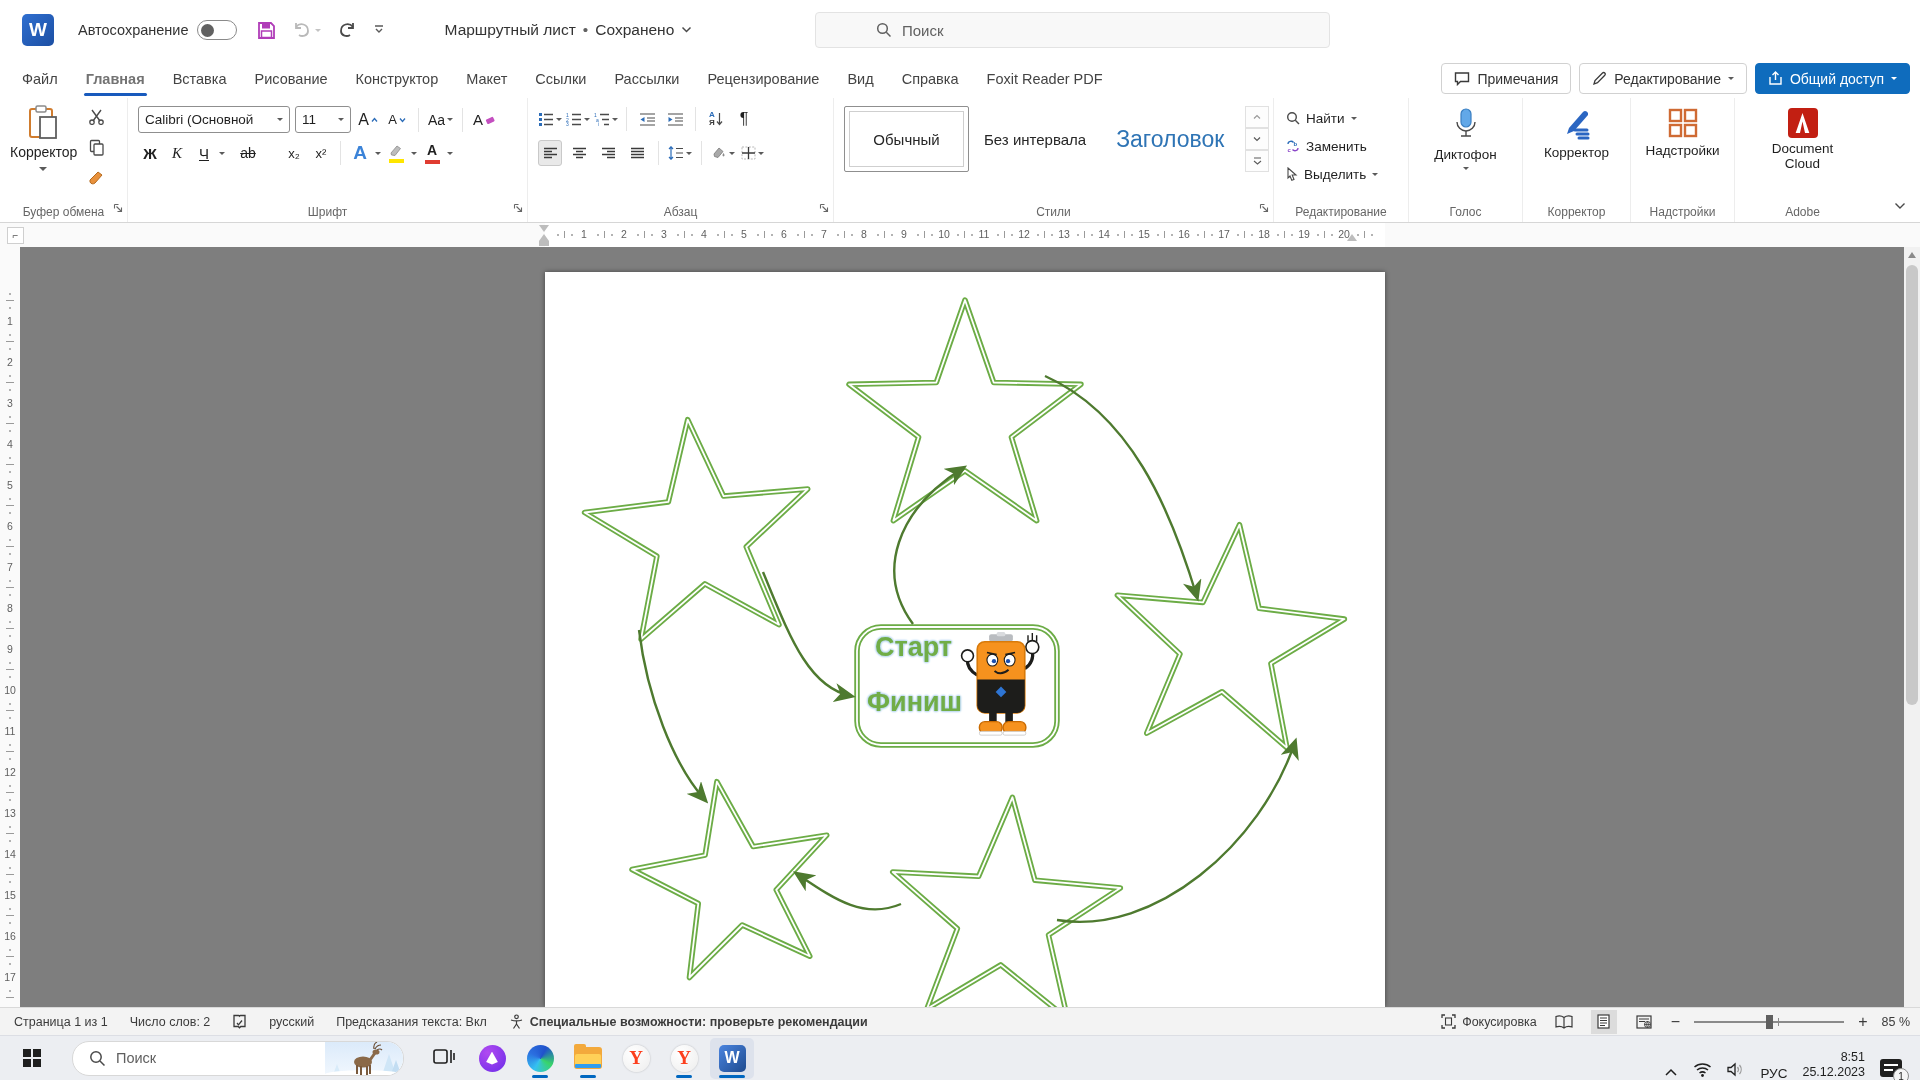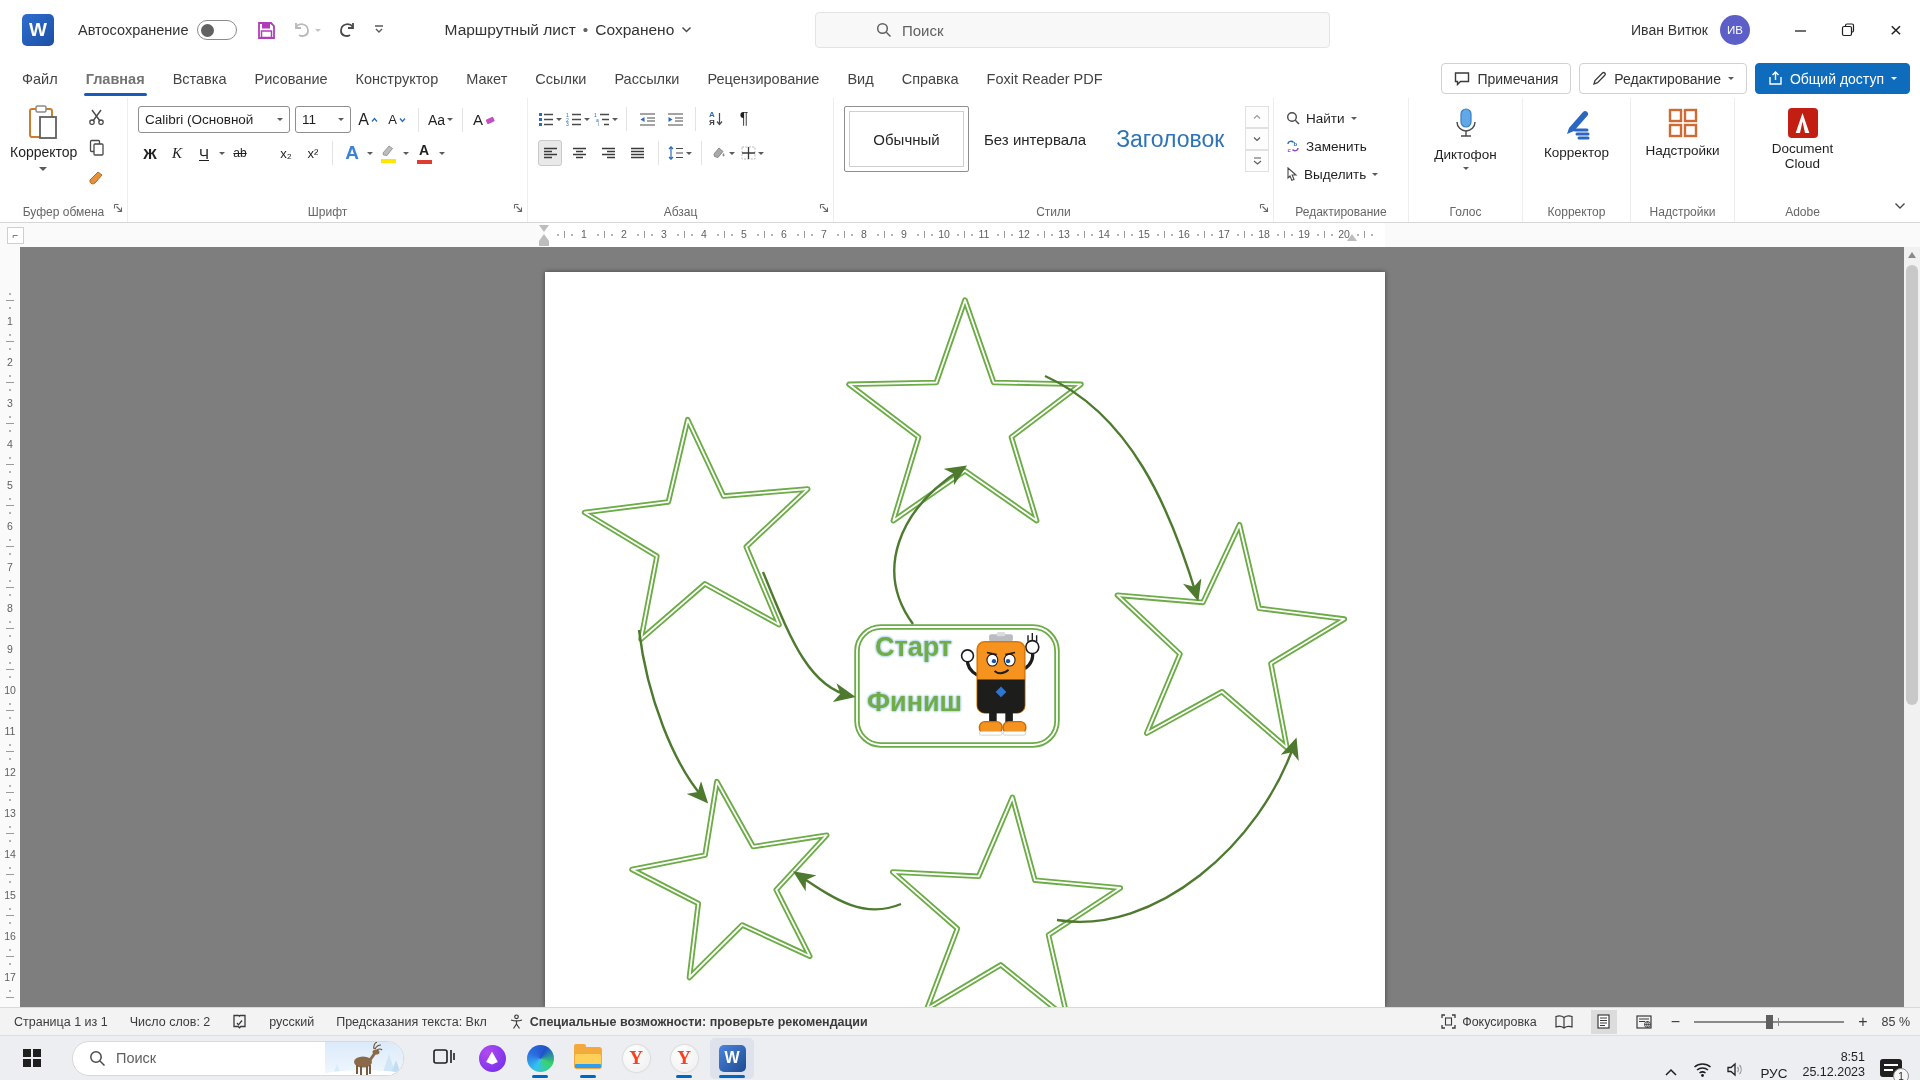--- a/index.html
+++ b/index.html
@@ -44,21 +44,21 @@
   .icbtn { min-width:24px; height:26px; display:flex; align-items:center; justify-content:center; gap:2px; border-radius:3px; color:#1f1f1f; }
   .combo { border:1px solid #8f8f8f; border-radius:3px; height:27px; display:flex; align-items:center; padding:0 6px; font-size:13.5px; color:#1f1f1f; gap:16px; background:#fff; }
   .paste-btn { position:absolute; left:10px; top:7px; width:66px; text-align:center; font-size:14px; color:#1f1f1f; }
   .clip-tools { position:absolute; left:88px; top:11px; display:flex; flex-direction:column; gap:10px; align-items:center; }
   .f-row1 { position:absolute; left:10px; top:8px; display:flex; align-items:center; gap:5px; }
   .f-row2 { position:absolute; left:10px; top:42px; display:flex; align-items:center; gap:3px; }
   .vsep { width:1px; height:24px; background:#e3e3e3; margin:0 4px; }
   .g-bold { font-weight:bold; font-size:15px; }
   .g-italic { font-style:italic; font-family:"Liberation Serif",serif; font-size:15px; }
   .g-under { text-decoration:underline; font-size:15px; }
-  .g-strike { text-decoration:line-through; font-size:12px; }
+  .g-strike { text-decoration:line-through; font-size:14px;margin-left:8px; }
   .colorbtn { display:flex; flex-direction:column; align-items:center; line-height:1; }
   .colorbar { width:15px; height:4px; margin-top:1px; }
   .style-card { height:66px; padding:0 14px; display:flex; align-items:center; justify-content:center; border:1px solid transparent; border-radius:2px; white-space:nowrap; }
   .style-card.sel { border-color:#8f8f8f; box-shadow:inset 0 0 0 4px #fff, inset 0 0 0 5px #cfcfcf; }
   .styles-scroll { display:flex; flex-direction:column; margin-left:6px; }
   .styles-scroll div { width:24px; height:22px; border:1px solid #e1e1e1; display:flex; align-items:center; justify-content:center; background:#fdfdfd; }
   .edit-row { display:flex; align-items:center; gap:6px; font-size:13.5px; color:#1f1f1f; height:26px; }
   .bigbtn { display:flex; flex-direction:column; align-items:center; justify-content:flex-start; padding-top:10px; height:100%; width:100%; font-size:13.5px; color:#1f1f1f; gap:5px; }
   .ribbon-collapse { position:absolute; right:14px; bottom:8px; }
 
@@ -174,36 +174,20 @@
     <svg width="11" height="8" viewBox="0 0 11 8">
         <path d="M1.5 1.5 l4 4 4 -4" fill="none" stroke="#4a4a4a" stroke-width="1.5"></path>
       </svg>
   </div>
   <div class="tb-search">
     <svg width="16" height="16" viewBox="0 0 16 16">
         <circle cx="6.5" cy="6.5" r="4.8" fill="none" stroke="#5f5f5f" stroke-width="1.5"></circle>
         <path d="M10.3 10.3 L14.5 14.5" stroke="#5f5f5f" stroke-width="1.5"></path>
       </svg>
     <input type="text" placeholder="Поиск" style="">
-  </div>
-  <div class="tb-right">
-    <span class="username">Иван Витюк</span>
-    <div class="avatar">ИВ</div>
-    <div class="winbtn">
-        <svg width="13" height="13" viewBox="0 0 13 13">
-          <path d="M1 7 h11" stroke="#1f1f1f" stroke-width="1.3"></path>
-        </svg>
-      </div>
-    <div class="winbtn">
-        <svg width="14" height="14" viewBox="0 0 14 14">
-          <rect x="1.5" y="3.5" width="9" height="9" rx="1.5" fill="none" stroke="#1f1f1f" stroke-width="1.2"></rect>
-          <path d="M4.5 3.5 v-1 a1.5 1.5 0 0 1 1.5 -1.5 h5 a1.5 1.5 0 0 1 1.5 1.5 v5 a1.5 1.5 0 0 1 -1.5 1.5 h-1" fill="none" stroke="#1f1f1f" stroke-width="1.2"></path>
-        </svg>
-      </div>
-    <div class="winbtn" style="font-size:21px;">×</div>
   </div>
 </div>
 
 <div class="tabrow">
   <div class="tabs">
     <span class="tab">Файл</span>
     <span class="tab active">Главная</span>
     <span class="tab">Вставка</span>
     <span class="tab">Рисование</span>
     <span class="tab">Конструктор</span>

